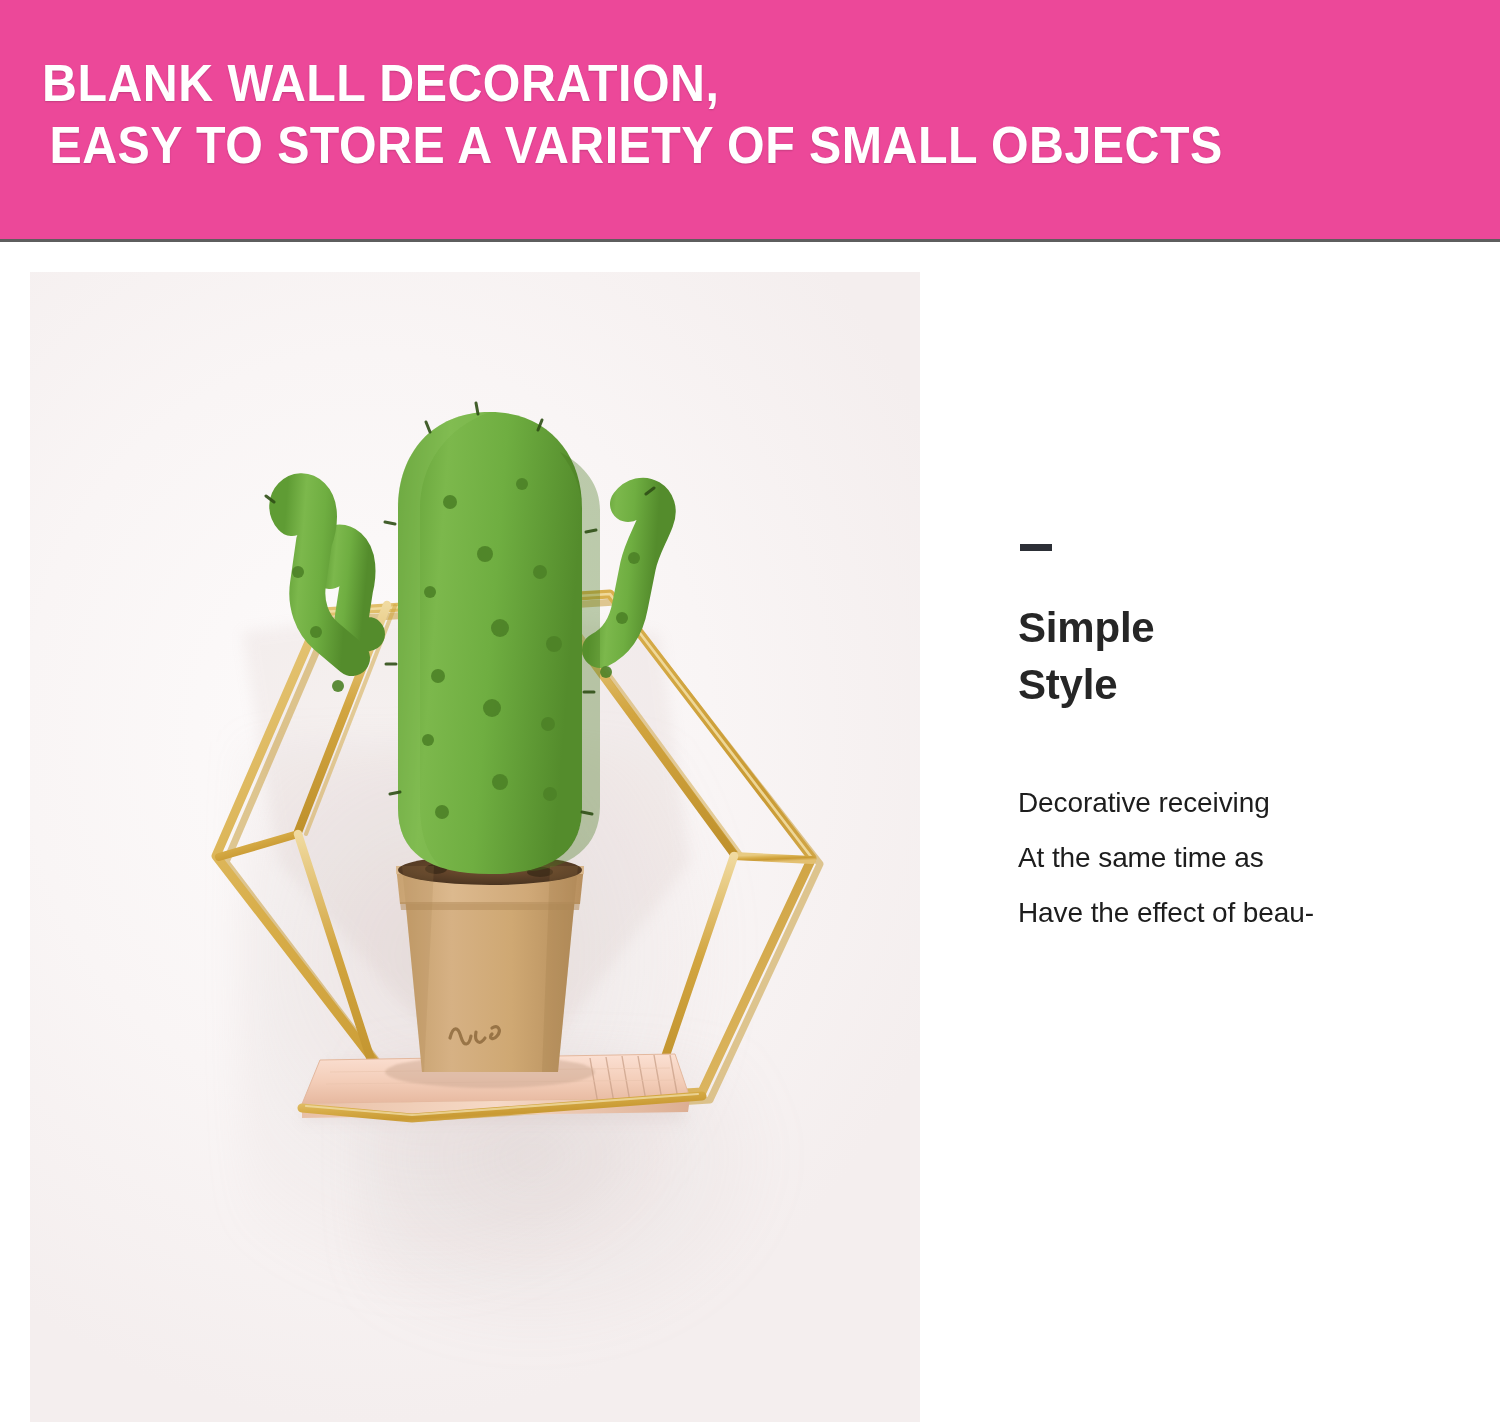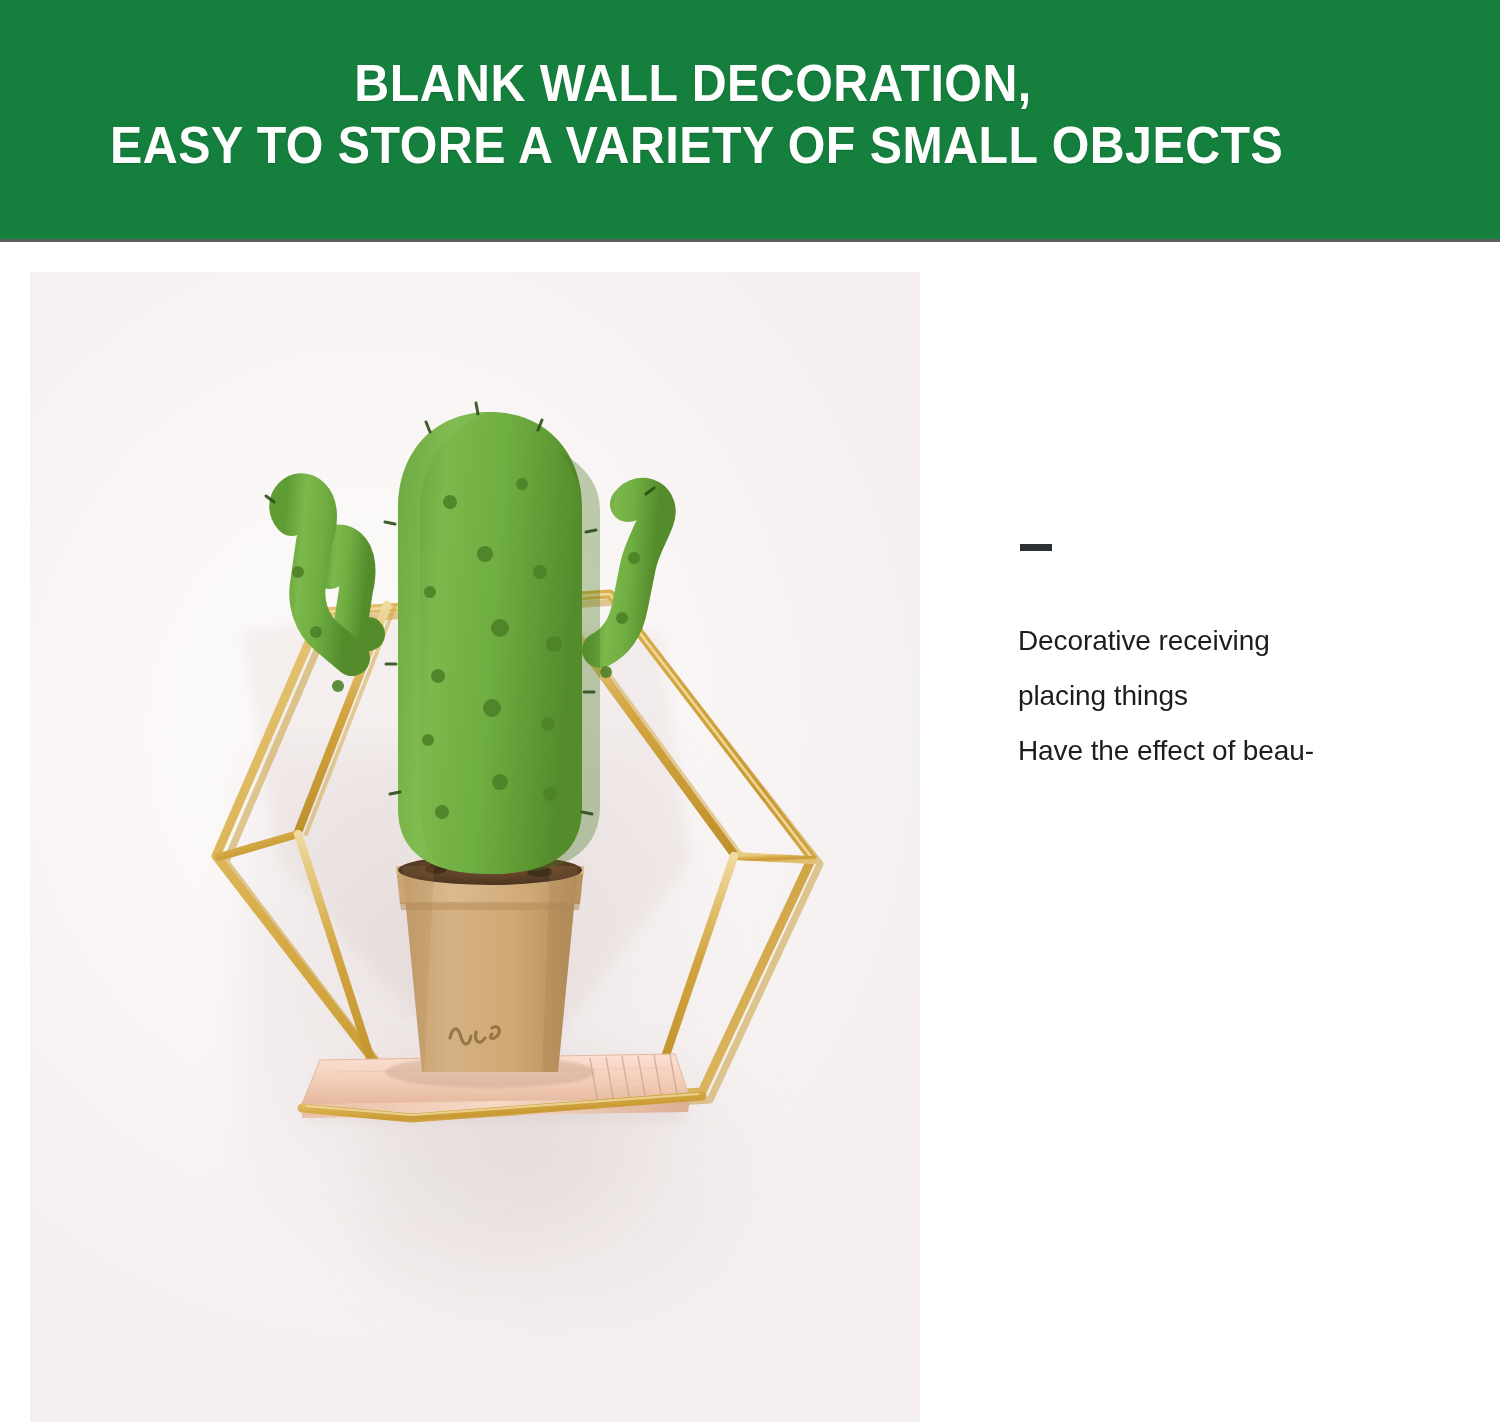--- a/index.html
+++ b/index.html
@@ -15,23 +15,22 @@
     font-family: "Liberation Sans", sans-serif;
     -webkit-font-smoothing: antialiased;
   }
 
   
   #header-banner {
     position: absolute;
     left: 0; top: 0;
     width: 1500px;
     height: 242px;
-    background: #15803d;
+    background: #ec4899;
     box-sizing: border-box;
-    text-align: center;
   }
   #header-banner::after {
     content: "";
     position: absolute;
     left: 0; bottom: 0;
     width: 100%;
     height: 3px;
     background: #5e5e5e;
   }
   #header-title {
@@ -334,19 +333,23 @@
         <line x1="244" y1="230" x2="236" y2="224"></line>
         <line x1="616" y1="222" x2="624" y2="216"></line>
       </g>
     </g>
   </svg>
 </div>
 
 <div id="text-panel">
   <div id="accent-dash"></div>
 
+  <div id="panel-heading">
+    <span class="hline">Simple</span>
+    <span class="hline">Style</span>
+  </div>
 
   <div id="panel-body">
     <span class="bline">Decorative receiving</span>
-    <span class="bline">placing things</span>
+    <span class="bline">At the same time as</span>
     <span class="bline">Have the effect of beau-</span>
   </div>
 </div>
 
 </body></html>

